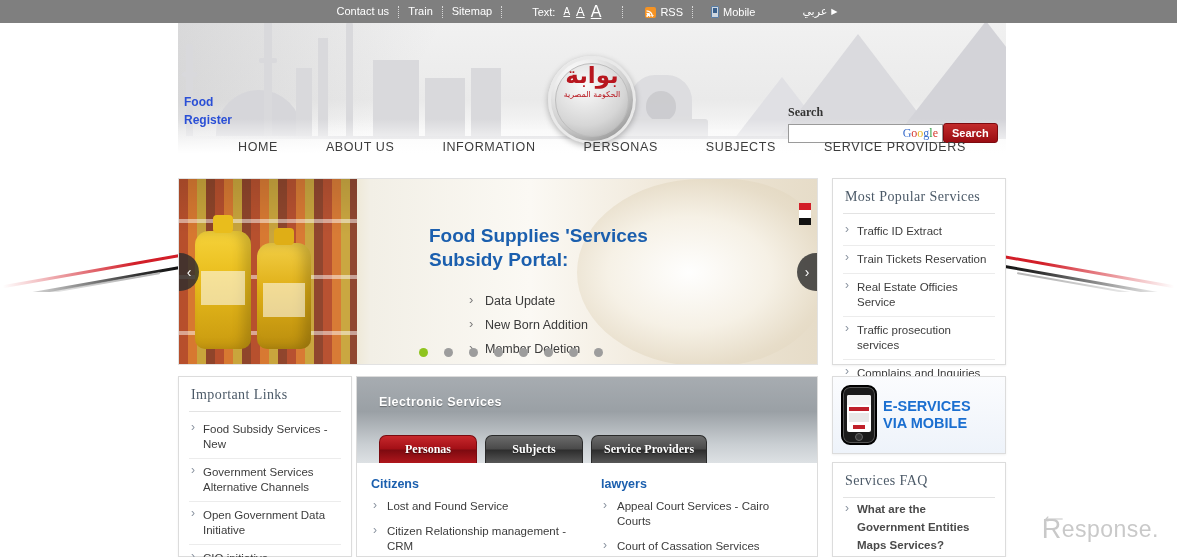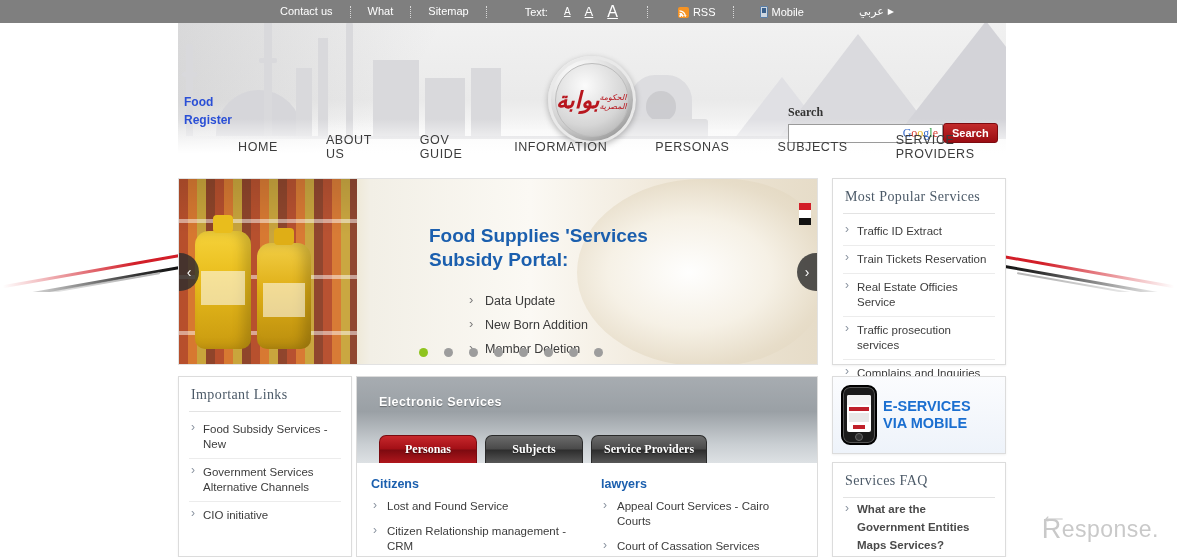--- a/index.html
+++ b/index.html
@@ -11,21 +11,21 @@
   }
   .page { position: relative; width: 1177px; height: 557px; background: #fff; overflow: hidden; }
 
   
   .topbar {
     position: absolute; left: 0; top: 0; width: 1177px; height: 23px;
     background: #7f7f7f;
     display: flex; align-items: center; justify-content: center;
     font-size: 11px; color: #ffffff;
   }
-  .topbar-inner { display: flex; align-items: center; gap: 8px; }
+  .topbar-inner { display: flex; align-items: center; gap: 0px; }
   .tb-link { color: #ffffff; text-decoration: none; padding: 0 7px; font-size: 11px; line-height: 23px; }
   .tb-sep { width: 1px; height: 12px; border-left: 1px dotted #d8d8d8; margin: 0 2px; }
   .tb-text-label { padding: 0 5px 0 28px; font-size: 11px; }
   .tb-a1 { font-size: 10px; padding: 0 3px; color: #fff; }
   .tb-a2 { font-size: 13px; padding: 0 3px; color: #fff; }
   .tb-a3 { font-size: 16px; padding: 0 3px; color: #fff; }
   .rss-wrap { display: flex; align-items: flex-end; gap: 4px; padding: 0 7px 0 20px; }
   .rss-icon {
     width: 11px; height: 11px; background: #f59324; border-radius: 2px;
     position: relative; display: inline-block;
@@ -135,23 +135,22 @@
   .logo {
     position:absolute; left: 548px; top: 33px; width: 88px; height: 88px; z-index: 8;
     border-radius: 50%;
     background: radial-gradient(circle at 34% 26%, #ffffff 0%, #f0f0f0 22%, #cfcfcf 55%, #9b9b9b 78%, #d9d9d9 100%);
     box-shadow: 0 2px 6px rgba(0,0,0,.28), inset 0 0 0 3px #e9e9e9;
     display:flex; flex-direction:column; align-items:center; justify-content:center;
   }
   .logo-inner {
     width: 74px; height: 74px; border-radius:50%;
     background: radial-gradient(circle at 40% 30%, #fbfbfb, #d6d6d6 60%, #a5a5a5 100%);
-    display:flex; flex-direction:row; align-items:center; justify-content:center;
+    display:flex; flex-direction:column; align-items:center; justify-content:flex-start;
     border: 1px solid #bdbdbd;
-    font-style: italic;
   }
   .logo-ar1 { color:#b8161e; font-size: 23px; font-weight: bold; font-family:"DejaVu Sans", sans-serif; line-height:1; letter-spacing:-1px;}
   .logo-ar2 { color:#b8161e; font-size: 8px; font-family:"DejaVu Sans", sans-serif; margin-top:3px; }
 
   
   .search-box { position:absolute; left: 788px; top: 82px; z-index: 7; }
   .search-label { font-size: 12px; color:#333; font-weight:bold; margin-bottom:3px; font-family:"Liberation Serif", serif;}
   .search-row { display:flex; align-items:center; gap: 0; }
   .search-field {
     width: 155px; height: 19px; border:1px solid #9a9a9a; background:#fff;
@@ -373,21 +372,21 @@
 </style>
 </head>
 <body>
 
 <div class="page">
 
   <div class="topbar">
     <div class="topbar-inner">
       <a class="tb-link" href="#">Contact us</a>
       <span class="tb-sep"></span>
-      <a class="tb-link" href="#">What</a>
+      <a class="tb-link" href="#">Train</a>
       <span class="tb-sep"></span>
       <a class="tb-link" href="#">Sitemap</a>
       <span class="tb-sep"></span>
 
       <span class="tb-text-label">Text:</span>
       <a class="tb-a1" href="#">A</a>
       <a class="tb-a2" href="#">A</a>
       <a class="tb-a3" href="#">A</a>
       <span class="tb-sep" style="margin-left:18px"></span>
 
@@ -463,21 +462,20 @@
           <span class="gwm"><span class="b">G</span><span class="r">o</span><span class="y">o</span><span class="b">g</span><span class="g">l</span><span class="r">e</span></span>
         </div>
         <button class="search-btn">Search</button>
       </div>
     </div>
   </div>
 
   <div class="nav">
     <a class="nav-item" href="#">HOME</a>
     <a class="nav-item" href="#">ABOUT US</a>
-    <a class="nav-item" href="#">GOV GUIDE</a>
     <a class="nav-item" href="#">INFORMATION</a>
     <a class="nav-item" href="#">PERSONAS</a>
     <a class="nav-item" href="#">SUBJECTS</a>
     <a class="nav-item" href="#">SERVICE PROVIDERS</a>
   </div>
   <div class="nav-underline"></div>
 
   <div class="swoosh swoosh-l">
     <div class="ribbon sw-l-red"></div>
     <div class="ribbon sw-l-blk"></div>
@@ -542,20 +540,21 @@
       <li>Complains and Inquiries</li>
     </ul>
   </div>
 
   <div class="panel" id="panel-important">
     <div class="panel-title">Important Links</div>
     <div class="panel-hr"></div>
     <ul class="plist">
       <li>Food Subsidy Services - New</li>
       <li>Government Services Alternative Channels</li>
+      <li>Open Government Data Initiative</li>
       <li>CIO initiative</li>
     </ul>
   </div>
 
   <div id="eservices">
     <div class="es-head">
       <div class="es-head-title">Electronic Services</div>
       <div class="es-tabs">
         <div class="es-tab active">Personas</div>
         <div class="es-tab">Subjects</div>

